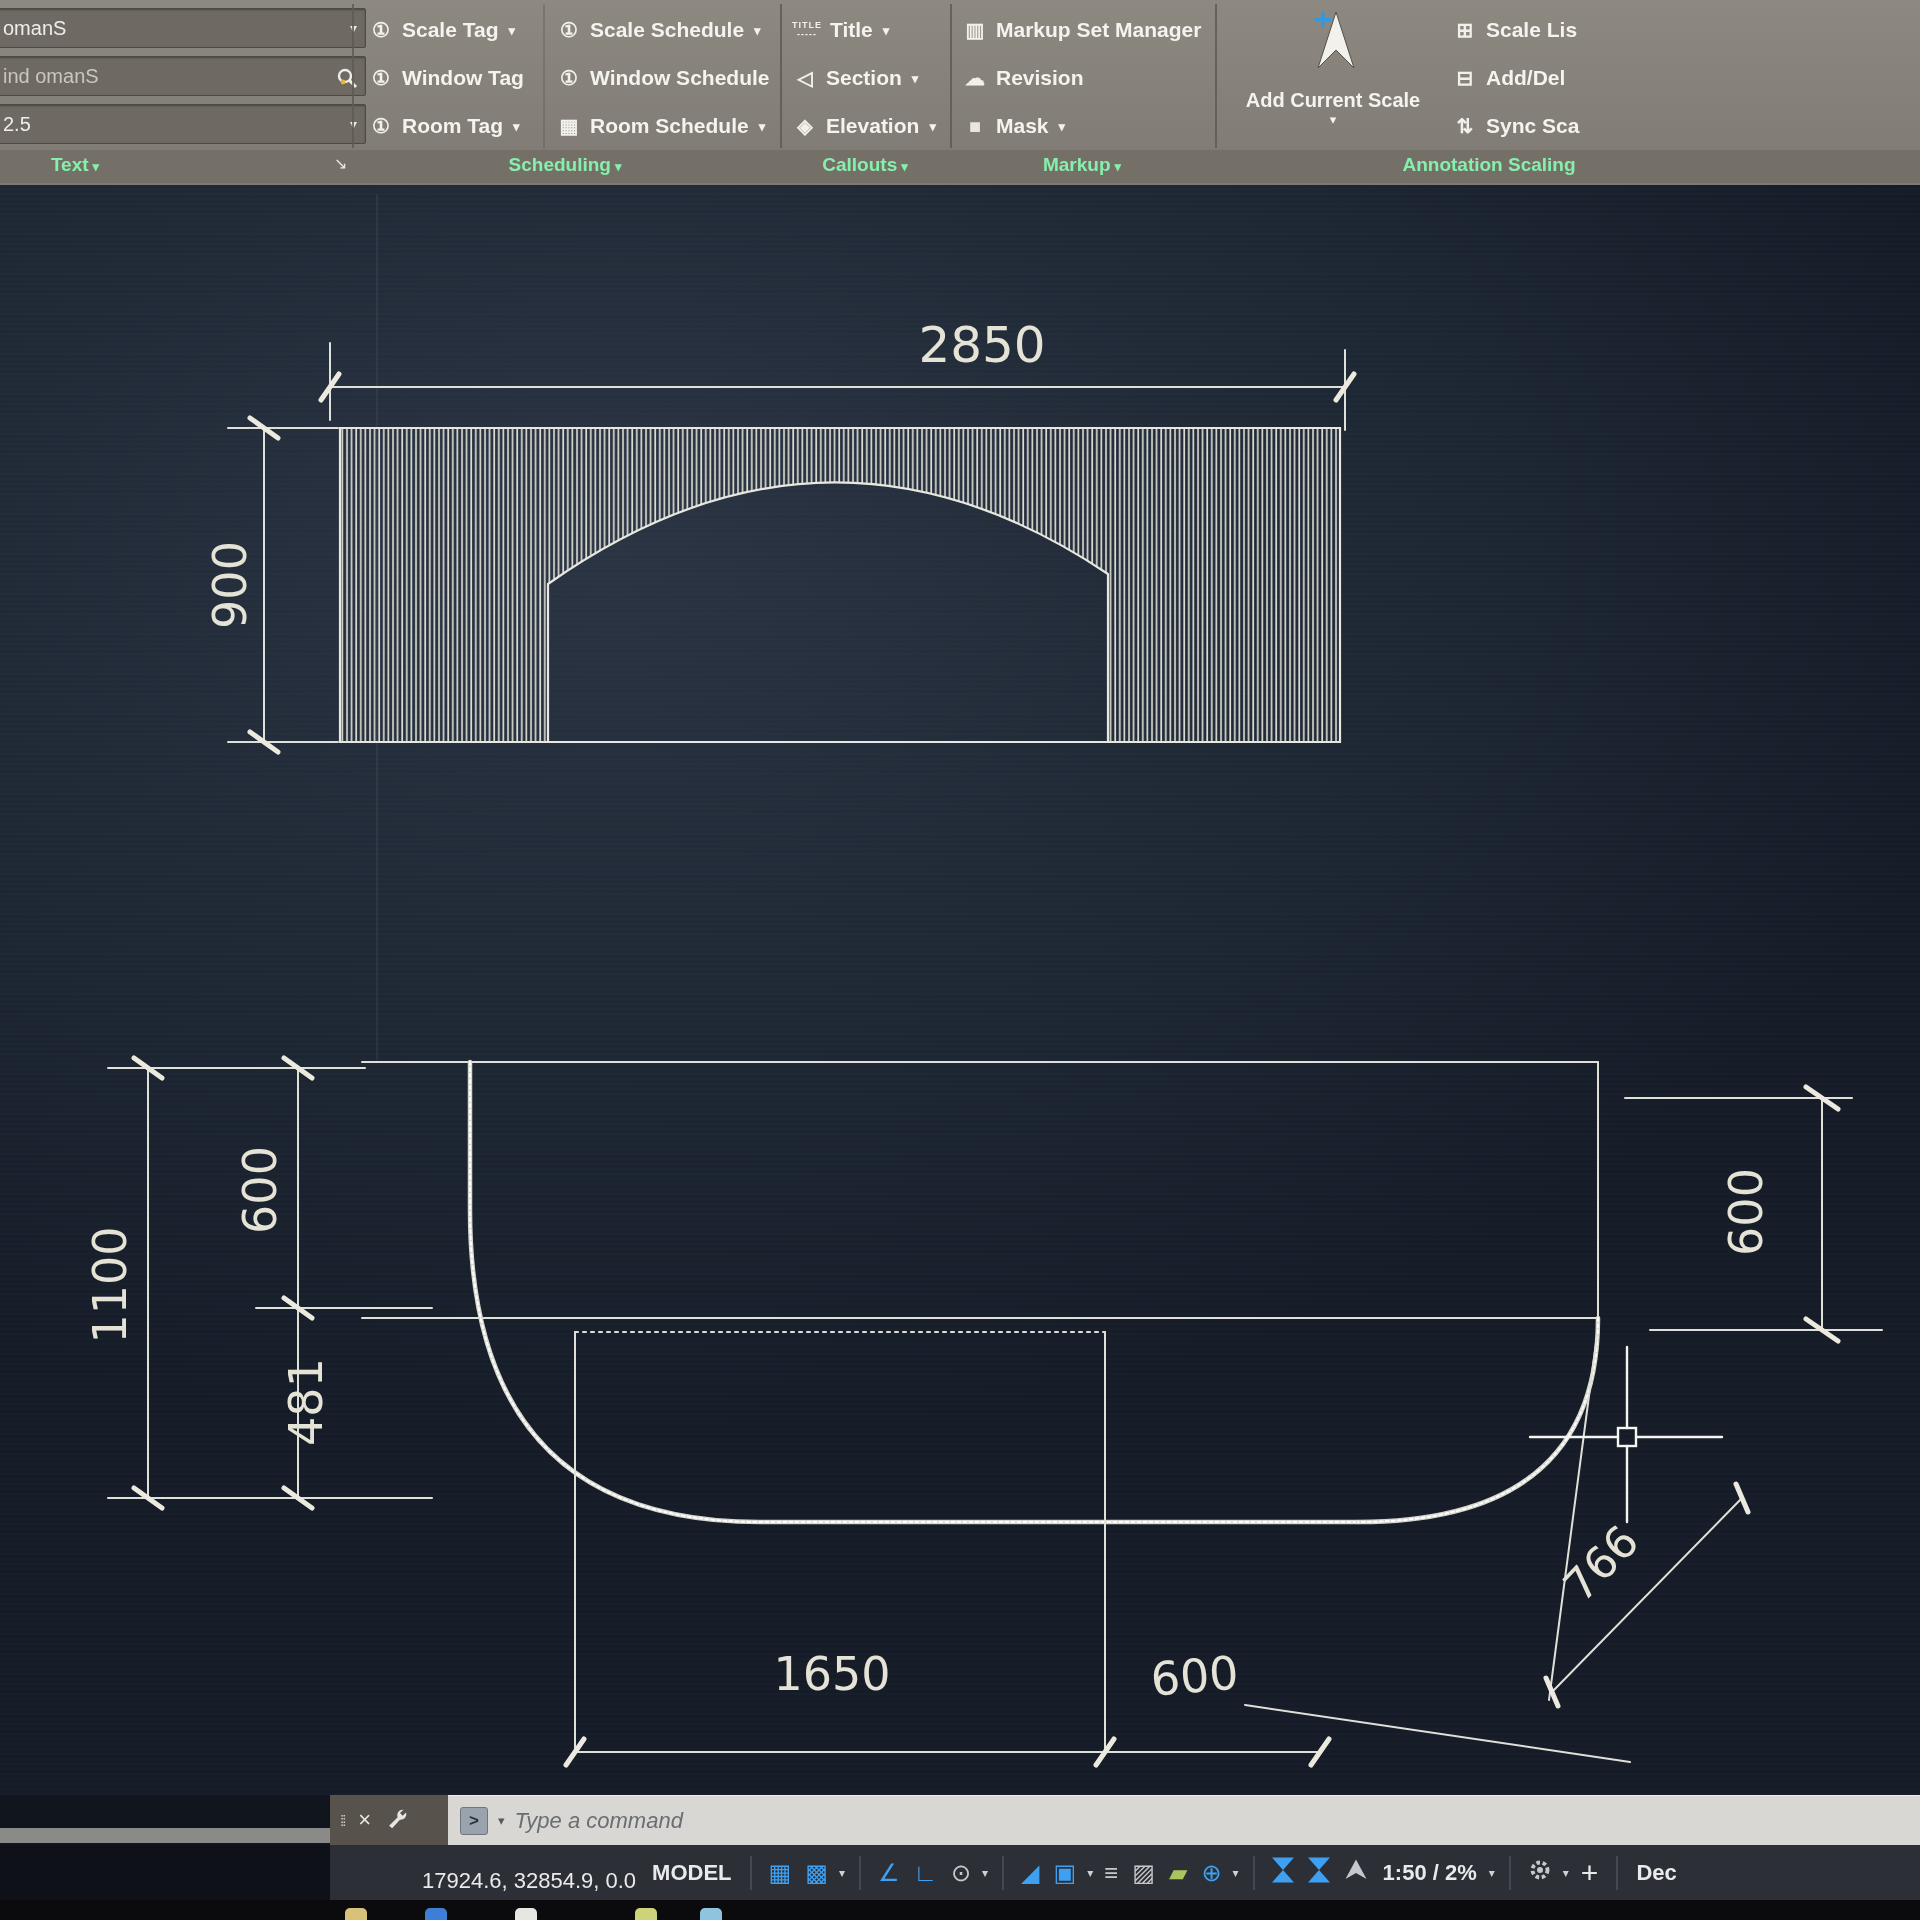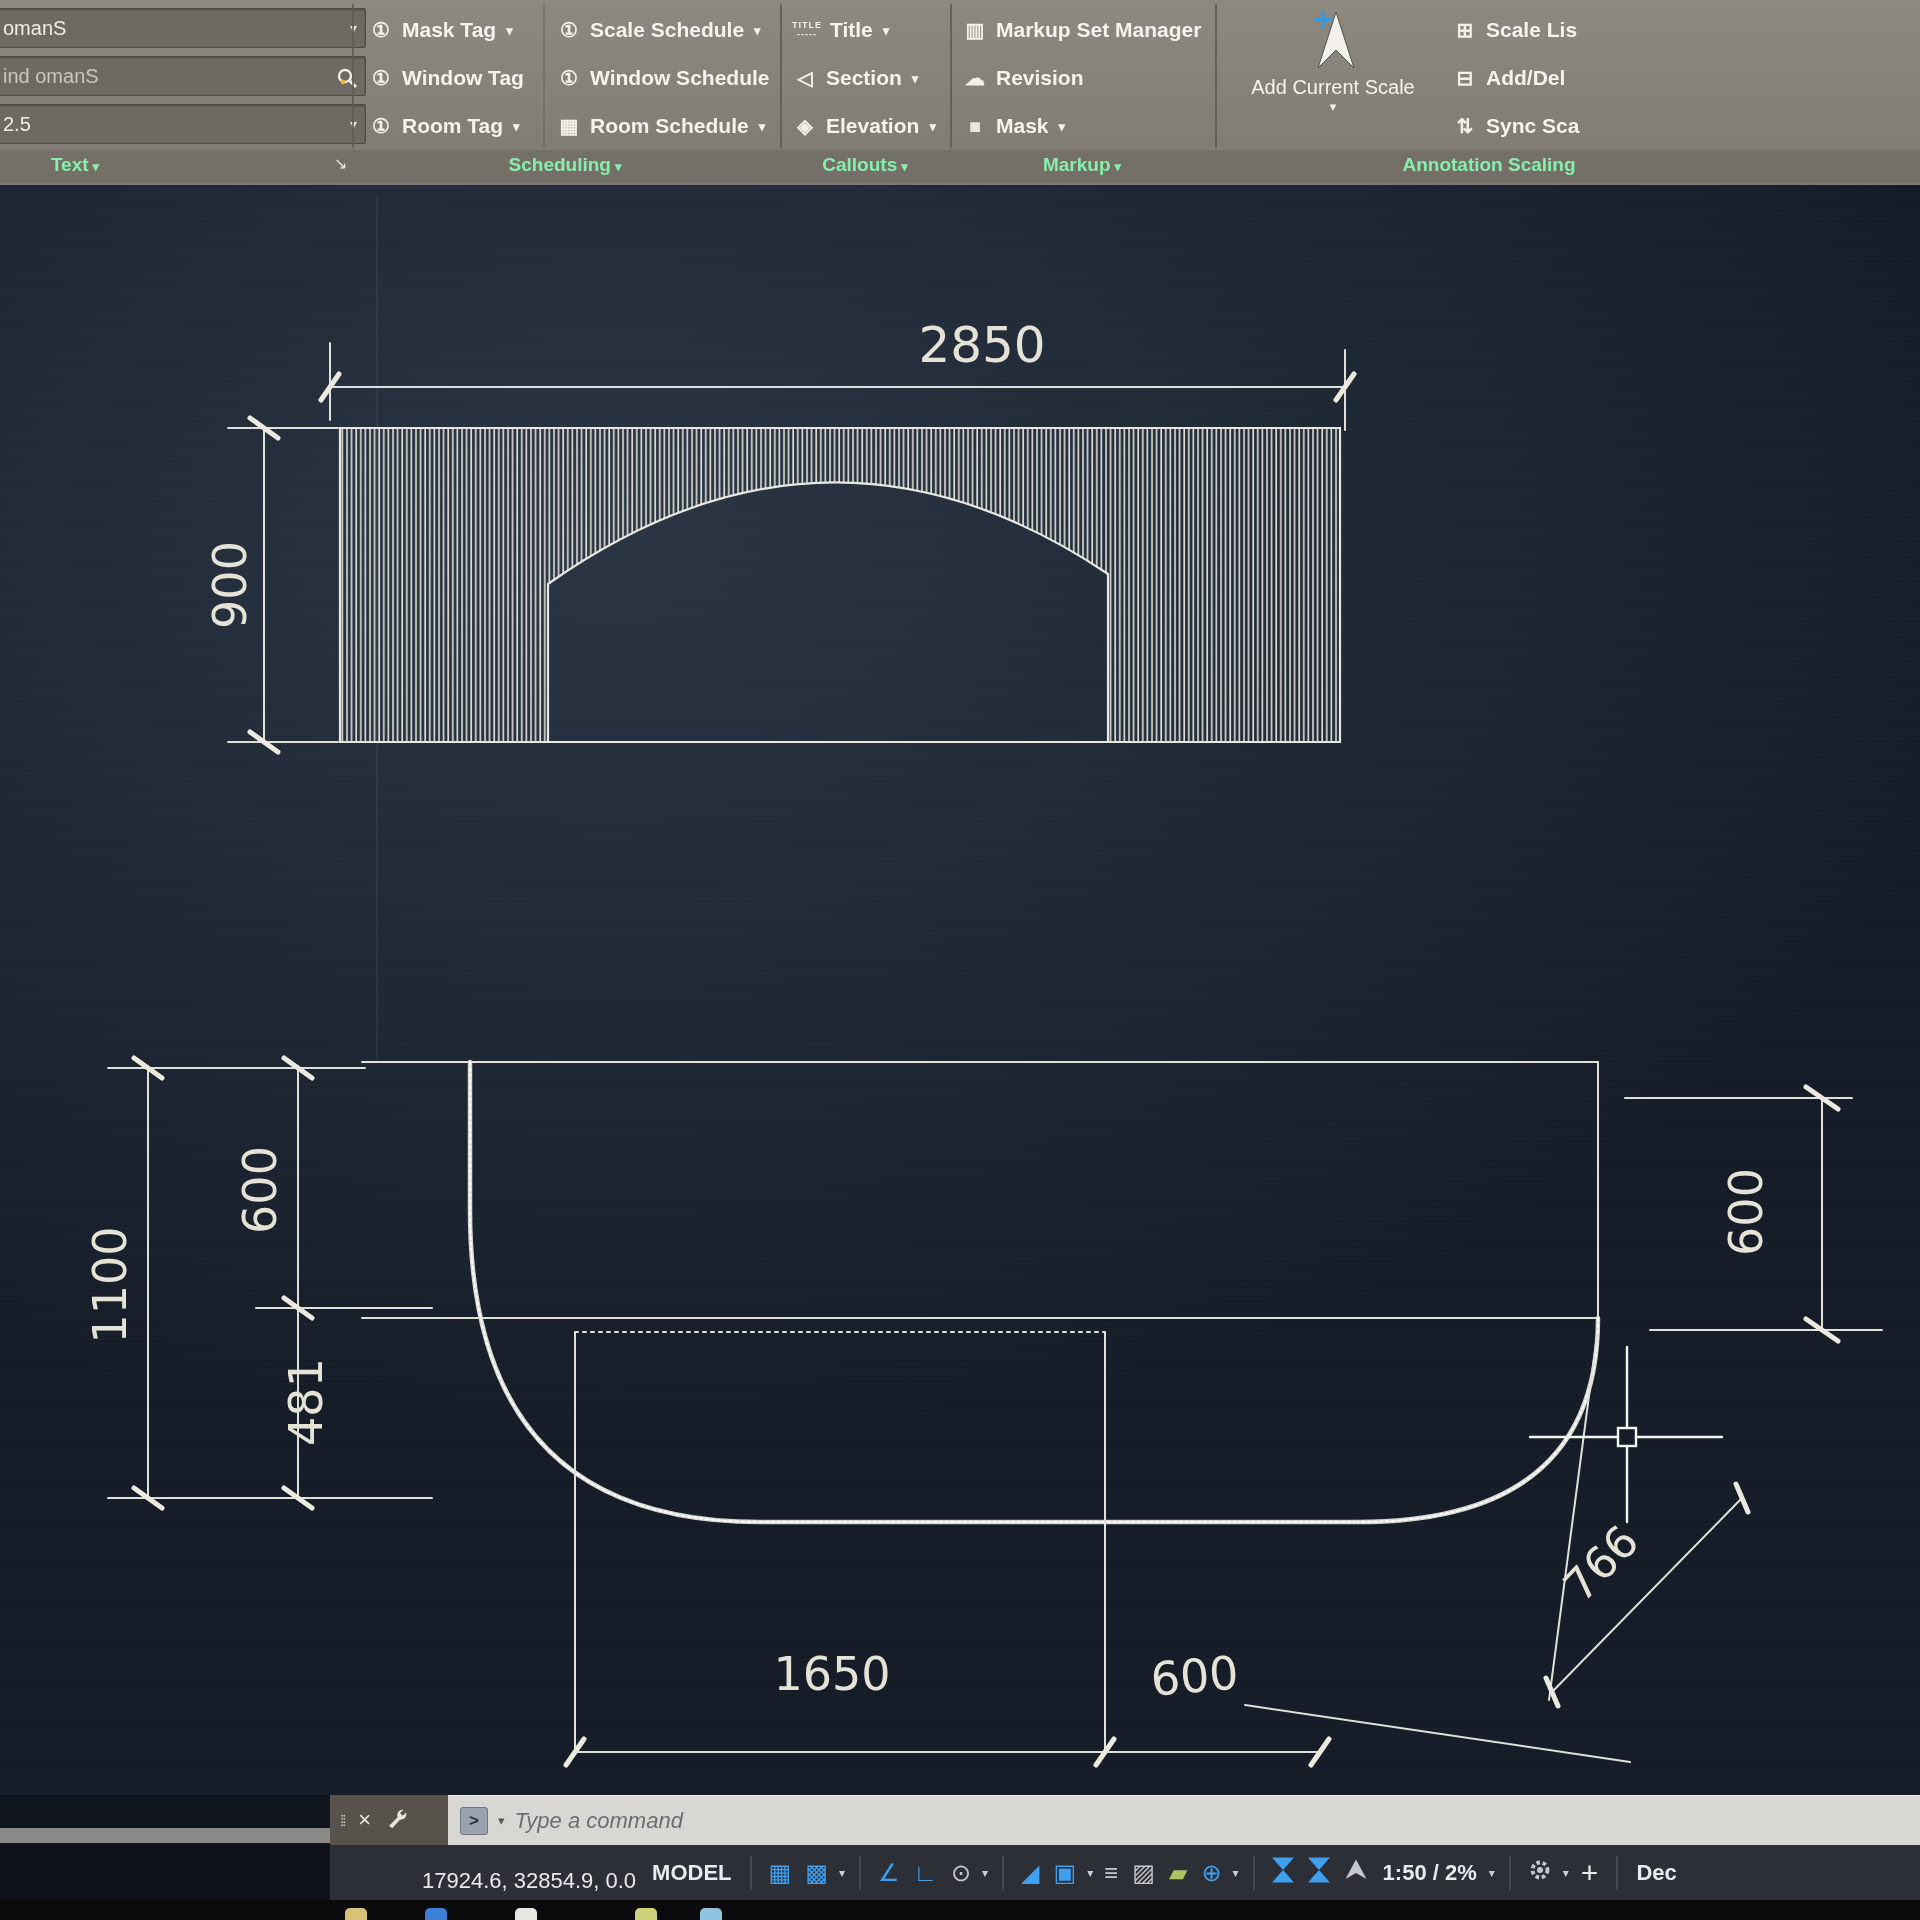--- a/index.html
+++ b/index.html
@@ -21,21 +21,21 @@
     border-radius:2px;color:#efede8;font-size:20px;line-height:38px;padding:0 10px;
     box-shadow:inset 0 1px 2px rgba(0,0,0,.35);}
   .rfield .dd{position:absolute;right:8px;top:0;color:#e9e7e1;font-size:14px;}
   .rbtn{position:absolute;height:40px;display:flex;align-items:center;gap:8px;
     color:#f5f3ef;font-size:21px;font-weight:600;white-space:nowrap;cursor:default;}
   .rbtn .ic{font-size:20px;color:#f2f0ea;width:26px;text-align:center;flex:0 0 auto;}
   .rbtn .dd{font-size:13px;margin-left:2px;}
   .title-ic{display:inline-block;width:30px;line-height:9px;text-align:center;
     font-size:9px;font-weight:700;letter-spacing:1px;color:#f2f0ea;}
   .bigbtn{position:absolute;left:1243px;top:6px;width:180px;height:140px;text-align:center;color:#f5f3ef;}
-  .bigbtn .lbl{font-size:20px;font-weight:400;margin-top:0;}
+  .bigbtn .lbl{font-size:20px;font-weight:700;margin-top:13px;}
   .bigbtn .dd{font-size:13px;}
   .bigbtn svg{display:block;margin:0 auto;}
 
   
   .draw{position:absolute;left:0;top:185px;width:1920px;height:1610px;
     background:radial-gradient(1400px 900px at 32% 22%, #2a3443 0%, #202a37 45%, #151c28 100%);}
   .draw svg{position:absolute;left:0;top:0;}
   .glare{position:absolute;inset:0;pointer-events:none;
     background:repeating-linear-gradient(0deg, rgba(255,255,255,.012) 0 2px, rgba(0,0,0,0) 2px 5px);}
 
@@ -90,21 +90,21 @@
           </svg>
       </span>
     </div>
     <div class="rfield" style="left:-8px;top:104px;width:352px;">
       <span>2.5</span>
       <span class="dd">▾</span>
     </div>
 
     <div class="rbtn" style="left:368px;top:10px;">
       <span class="ic">①</span>
-      <span>Mask Tag</span>
+      <span>Scale Tag</span>
       <span class="dd">▾</span>
     </div>
     <div class="rbtn" style="left:368px;top:58px;">
       <span class="ic">①</span>
       <span>Window Tag</span>
     </div>
     <div class="rbtn" style="left:368px;top:106px;">
       <span class="ic">①</span>
       <span>Room Tag</span>
       <span class="dd">▾</span>

